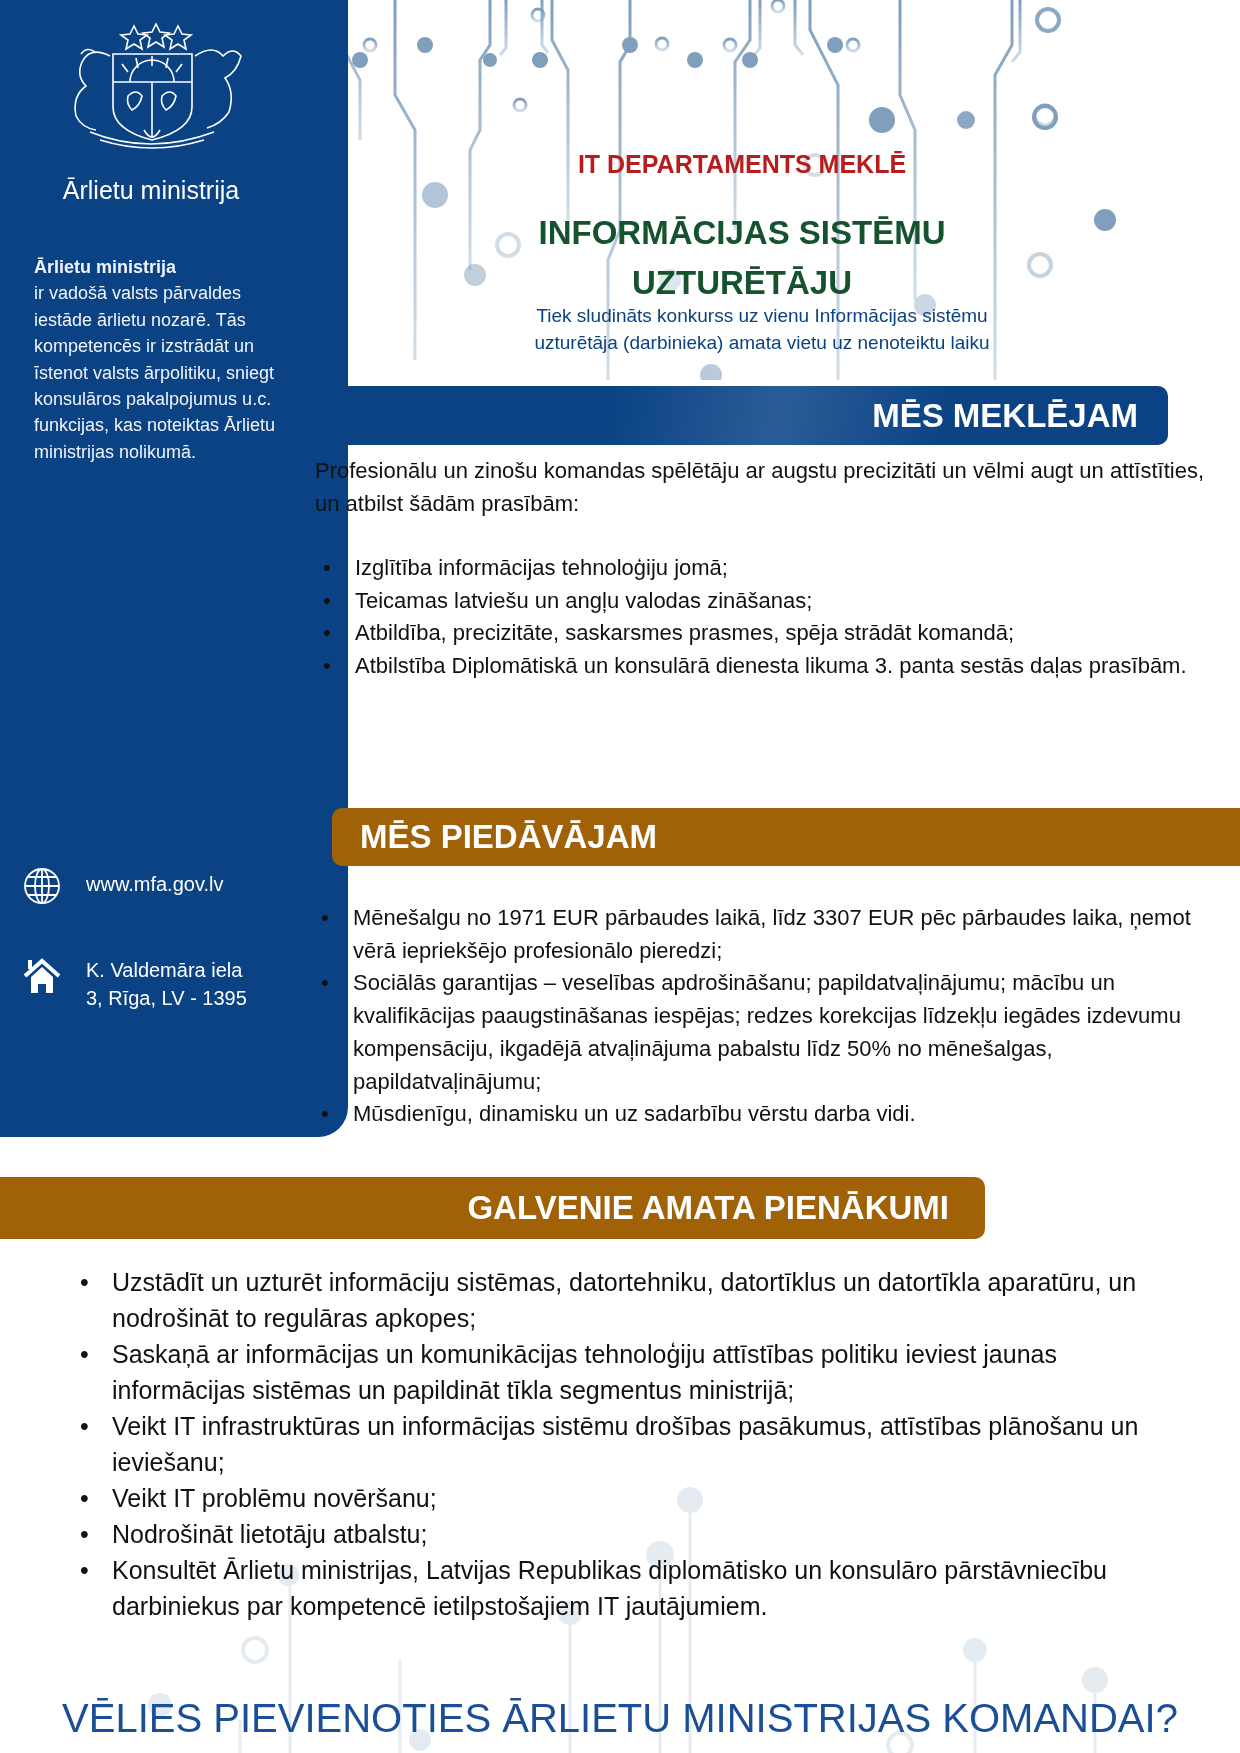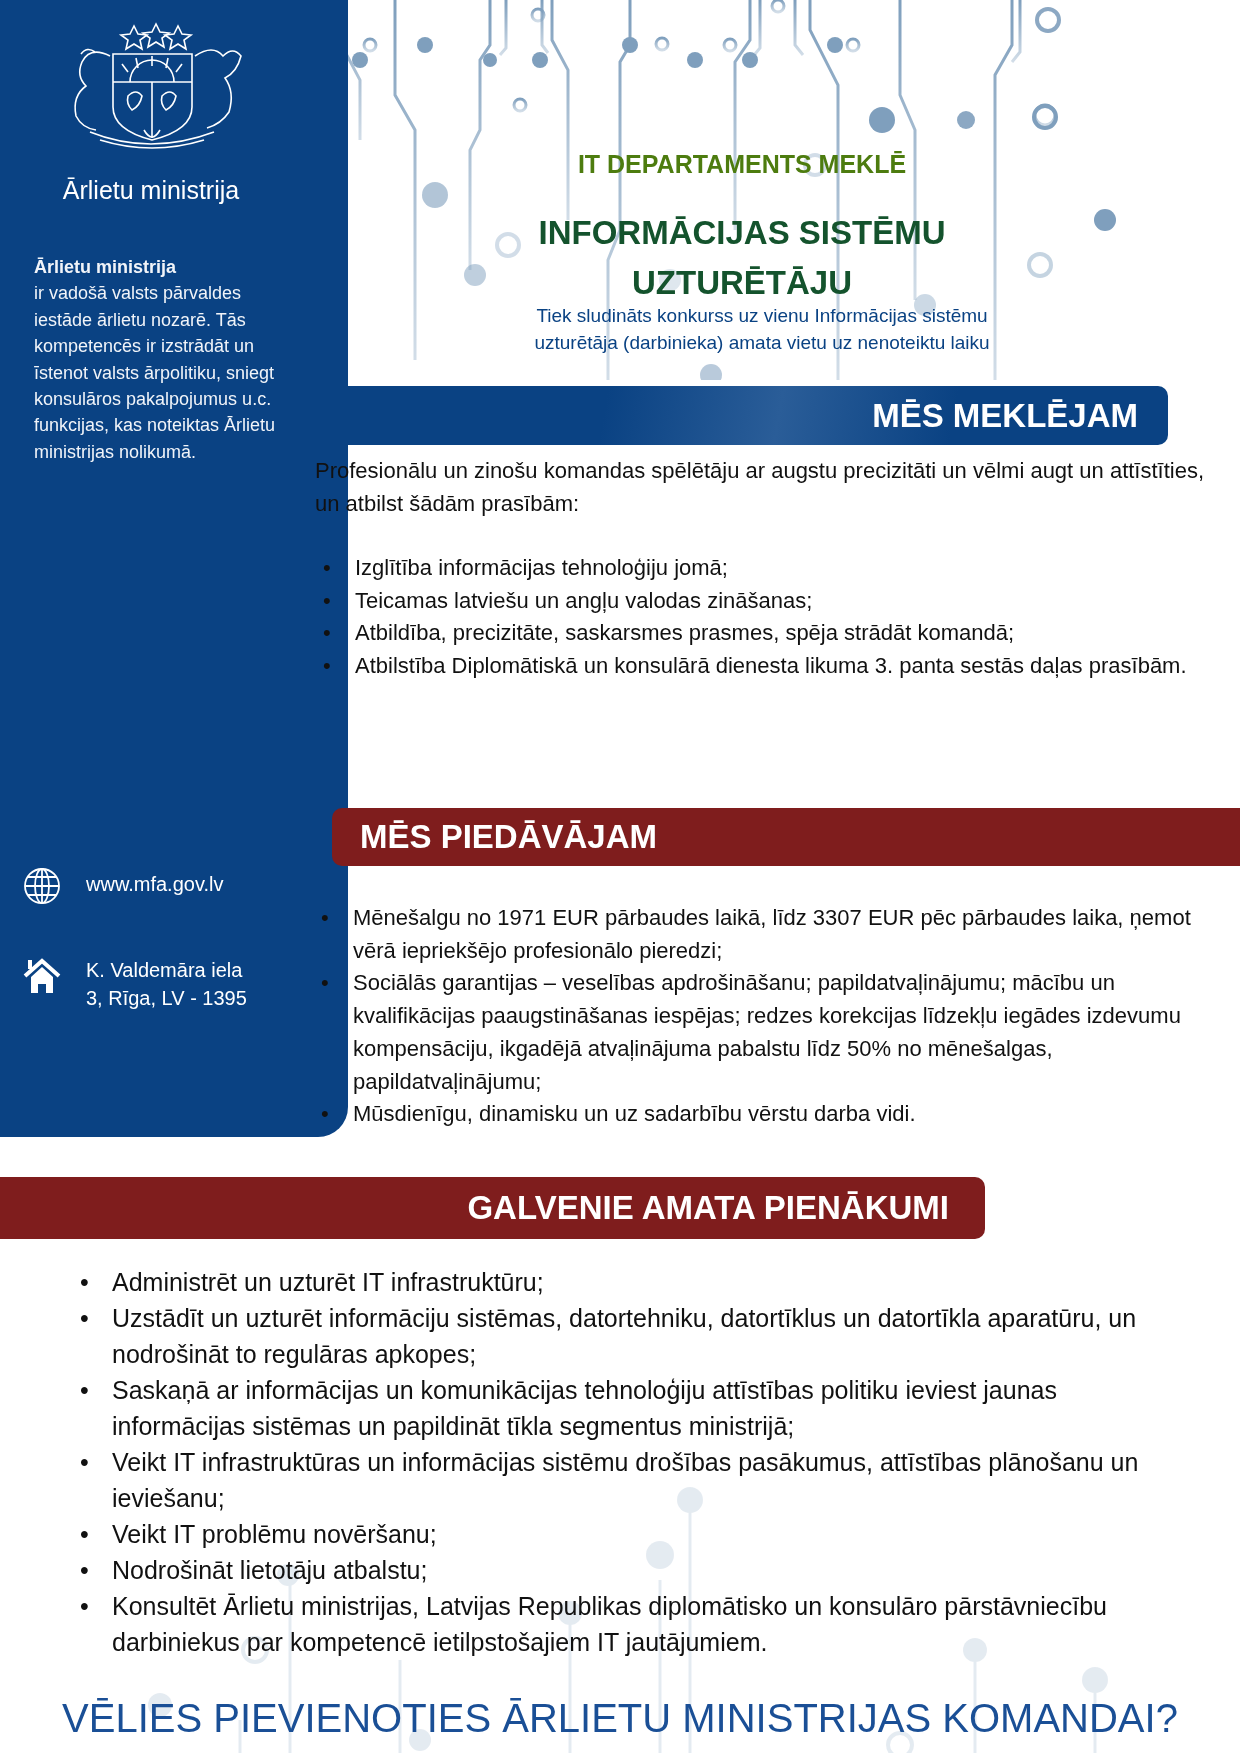--- a/index.html
+++ b/index.html
@@ -18,25 +18,25 @@
   .sidebar-about { position: absolute; left: 34px; top: 254px; width: 250px; font-size: 18px; line-height: 26.4px; color: #f1f4f9; }
   .sidebar-about .strong { font-weight: bold; display: block; }
   .contact { position: absolute; left: 22px; display: flex; align-items: flex-start; }
   .contact .ico { width: 40px; height: 40px; }
   .contact .txt { margin-left: 24px; font-size: 20px; line-height: 28px; color: #fff; }
   .contact-web { top: 866px; }
   .contact-web .txt { margin-top: 4px; }
   .contact-addr { top: 956px; }
 
   .hero { position: absolute; left: 302px; top: 0; width: 938px; height: 380px; text-align: center; }
-  .hero-kicker { position: absolute; top: 150px; left: 0; width: 880px; font-weight: bold; font-size: 25px; color: #4d7c0f; }
+  .hero-kicker { position: absolute; top: 150px; left: 0; width: 880px; font-weight: bold; font-size: 25px; color: #b91c1c; }
   .hero-title { position: absolute; top: 208px; left: 0; width: 880px; font-weight: bold; font-size: 33px; line-height: 50px; color: #14532d; }
   .hero-sub { position: absolute; top: 302px; left: 0; width: 880px; font-size: 19px; line-height: 27px; color: #0a4283; padding-left: 40px; }
 
-  .banner { position: absolute; background: #7f1d1d; color: #fff; font-weight: bold; font-size: 33px; display: flex; align-items: center; }
+  .banner { position: absolute; background: #a16207; color: #fff; font-weight: bold; font-size: 33px; display: flex; align-items: center; }
   .banner-seek { left: 302px; top: 386px; width: 866px; height: 59px; border-radius: 0 10px 10px 0; justify-content: flex-end; padding-right: 30px;
                  background: linear-gradient(100deg, #0a4283 0%, #0a4283 35%, #2a5d98 55%, #0a4283 75%); }
   .banner-offer { left: 332px; top: 808px; width: 908px; height: 58px; border-radius: 10px 0 0 10px; padding-left: 28px; }
   .banner-duties { left: 0; top: 1177px; width: 985px; height: 62px; border-radius: 0 10px 10px 0; justify-content: flex-end; padding-right: 36px; }
 
   .body-text { font-size: 22px; line-height: 32.7px; color: #111; }
   .seek-intro { position: absolute; left: 315px; top: 455px; width: 900px; }
   ul.bullets { list-style: none; }
   ul.bullets li { position: relative; padding-left: 40px; }
   ul.bullets li::before { content: "•"; position: absolute; left: 8px; top: 0; }
@@ -237,21 +237,20 @@
 <ul class="bullets body-text offer-list">
   <li>Mēnešalgu no 1971 EUR pārbaudes laikā, līdz 3307 EUR pēc pārbaudes laika, ņemot vērā iepriekšējo profesionālo pieredzi;</li>
   <li>Sociālās garantijas – veselības apdrošināšanu; papildatvaļinājumu; mācību un kvalifikācijas paaugstināšanas iespējas; redzes korekcijas līdzekļu iegādes izdevumu kompensāciju, ikgadējā atvaļinājuma pabalstu līdz 50% no mēnešalgas, papildatvaļinājumu;</li>
   <li>Mūsdienīgu, dinamisku un uz sadarbību vērstu darba vidi.</li>
 </ul>
 
 <div class="banner banner-duties">
   <span>GALVENIE AMATA PIENĀKUMI</span>
 </div>
 <ul class="bullets duties-list">
-  <li>Administrēt un uzturēt IT infrastruktūru;</li>
   <li>Uzstādīt un uzturēt informāciju sistēmas, datortehniku, datortīklus un datortīkla aparatūru, un nodrošināt to regulāras apkopes;</li>
   <li>Saskaņā ar informācijas un komunikācijas tehnoloģiju attīstības politiku ieviest jaunas informācijas sistēmas un papildināt tīkla segmentus ministrijā;</li>
   <li>Veikt IT infrastruktūras un informācijas sistēmu drošības pasākumus, attīstības plānošanu un ieviešanu;</li>
   <li>Veikt IT problēmu novēršanu;</li>
   <li>Nodrošināt lietotāju atbalstu;</li>
   <li>Konsultēt Ārlietu ministrijas, Latvijas Republikas diplomātisko un konsulāro pārstāvniecību darbiniekus par kompetencē ietilpstošajiem IT jautājumiem.</li>
 </ul>
 
 <div class="cta">VĒLIES PIEVIENOTIES ĀRLIETU MINISTRIJAS KOMANDAI?</div>
 

